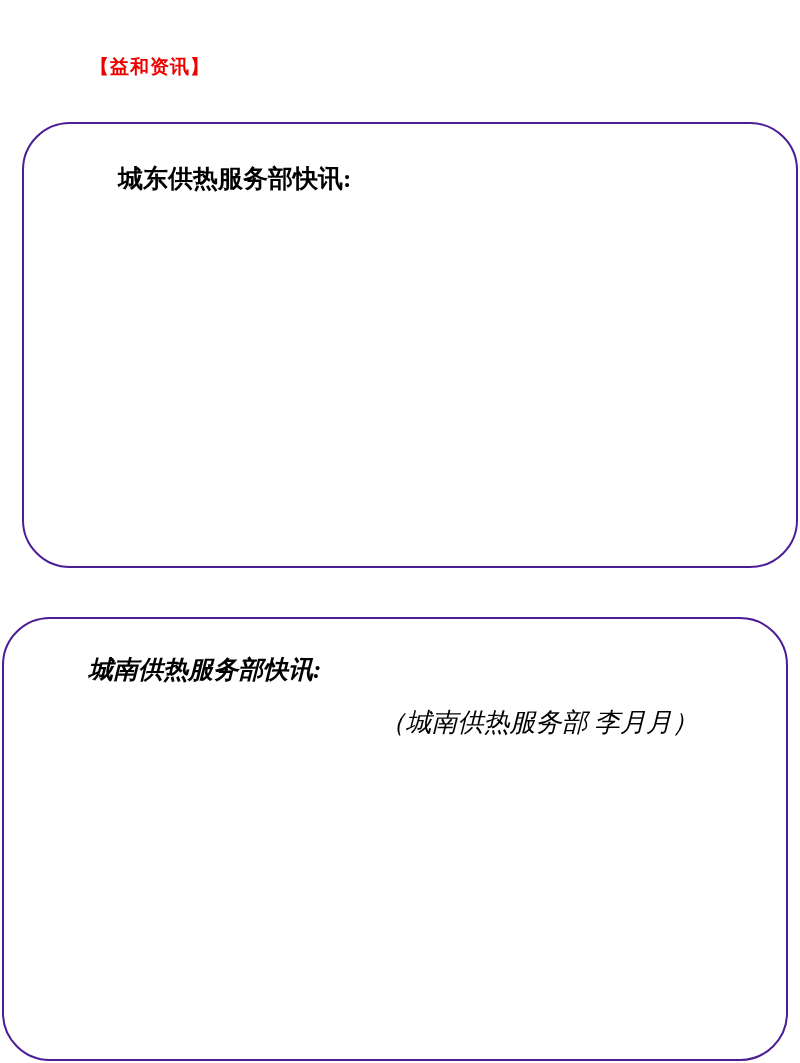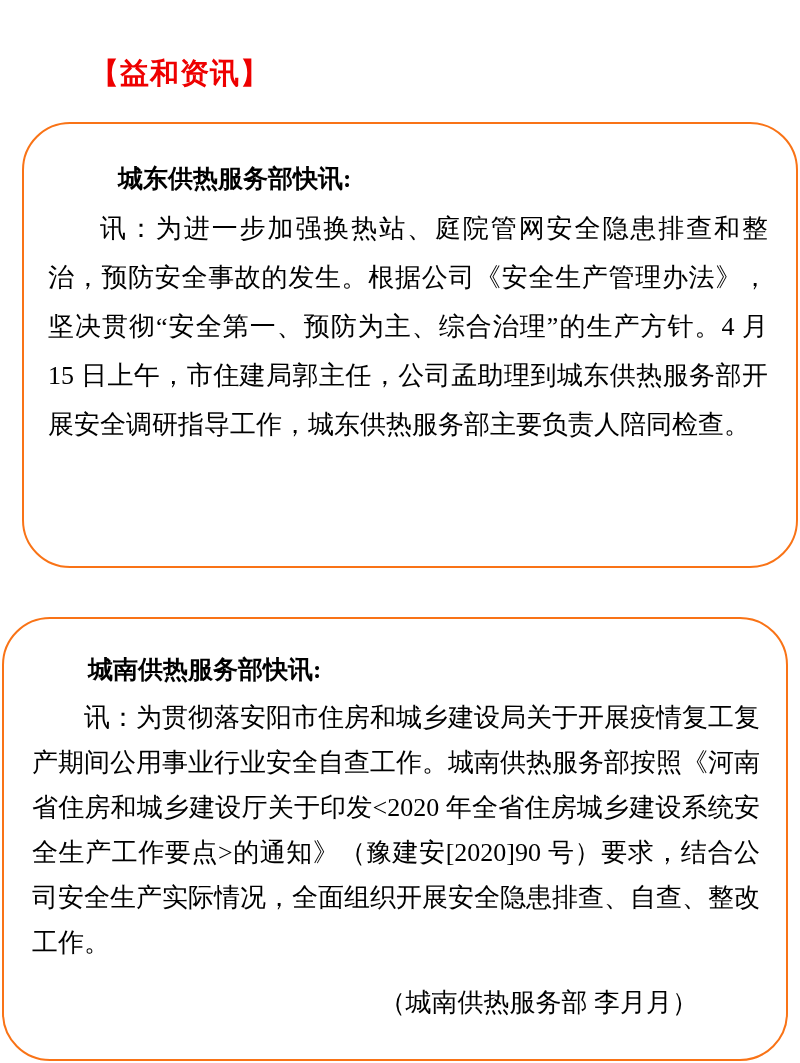--- a/index.html
+++ b/index.html
@@ -12,45 +12,46 @@
     width: 800px;
     height: 1063px;
     font-family: "Liberation Serif", "DejaVu Serif", serif;
     color: #000000;
     overflow: hidden;
   }
   .section-header {
     position: absolute;
     left: 90px;
     top: 54px;
-    font-size: 29px;
+    font-size: 19px;
     font-weight: bold;
     color: #ee0000;
     letter-spacing: 1px;
   }
   .news-card {
     position: absolute;
     box-sizing: border-box;
     background: #ffffff;
-    border: 2px solid #f97316;
+    border: 2px solid #4c1d95;
     border-radius: 48px;
   }
   .card-0 {
     left: 22px;
     top: 122px;
     width: 776px;
     height: 446px;
     padding: 40px 28px 0 24px;
   }
   .card-1 {
     left: 2px;
     top: 617px;
     width: 786px;
     height: 444px;
     padding: 36px 26px 0 28px;
+    font-style: italic;
   }
   .card-title {
     font-size: 25px;
     font-weight: bold;
     margin: 0 0 10px 70px;
     line-height: 30px;
   }
   .card-1 .card-title {
     margin-left: 56px;
   }
@@ -77,20 +78,18 @@
     margin-top: 16px;
   }
 </style>
 </head>
 <body>
 
 <div class="section-header">【益和资讯】</div>
 
 <div class="news-card card-0">
   <div class="card-title">城东供热服务部快讯:</div>
-  <p class="card-body">讯：为进一步加强换热站、庭院管网安全隐患排查和整治，预防安全事故的发生。根据公司《安全生产管理办法》，坚决贯彻“安全第一、预防为主、综合治理”的生产方针。4 月 15 日上午，市住建局郭主任，公司孟助理到城东供热服务部开展安全调研指导工作，城东供热服务部主要负责人陪同检查。</p>
 </div>
 
 <div class="news-card card-1">
   <div class="card-title">城南供热服务部快讯:</div>
-  <p class="card-body">讯：为贯彻落安阳市住房和城乡建设局关于开展疫情复工复产期间公用事业行业安全自查工作。城南供热服务部按照《河南省住房和城乡建设厅关于印发&lt;2020 年全省住房城乡建设系统安全生产工作要点&gt;的通知》（豫建安[2020]90 号）要求，结合公司安全生产实际情况，全面组织开展安全隐患排查、自查、整改工作。</p>
   <div class="card-signature">（城南供热服务部 李月月）</div>
 </div>
 
 </body></html>

